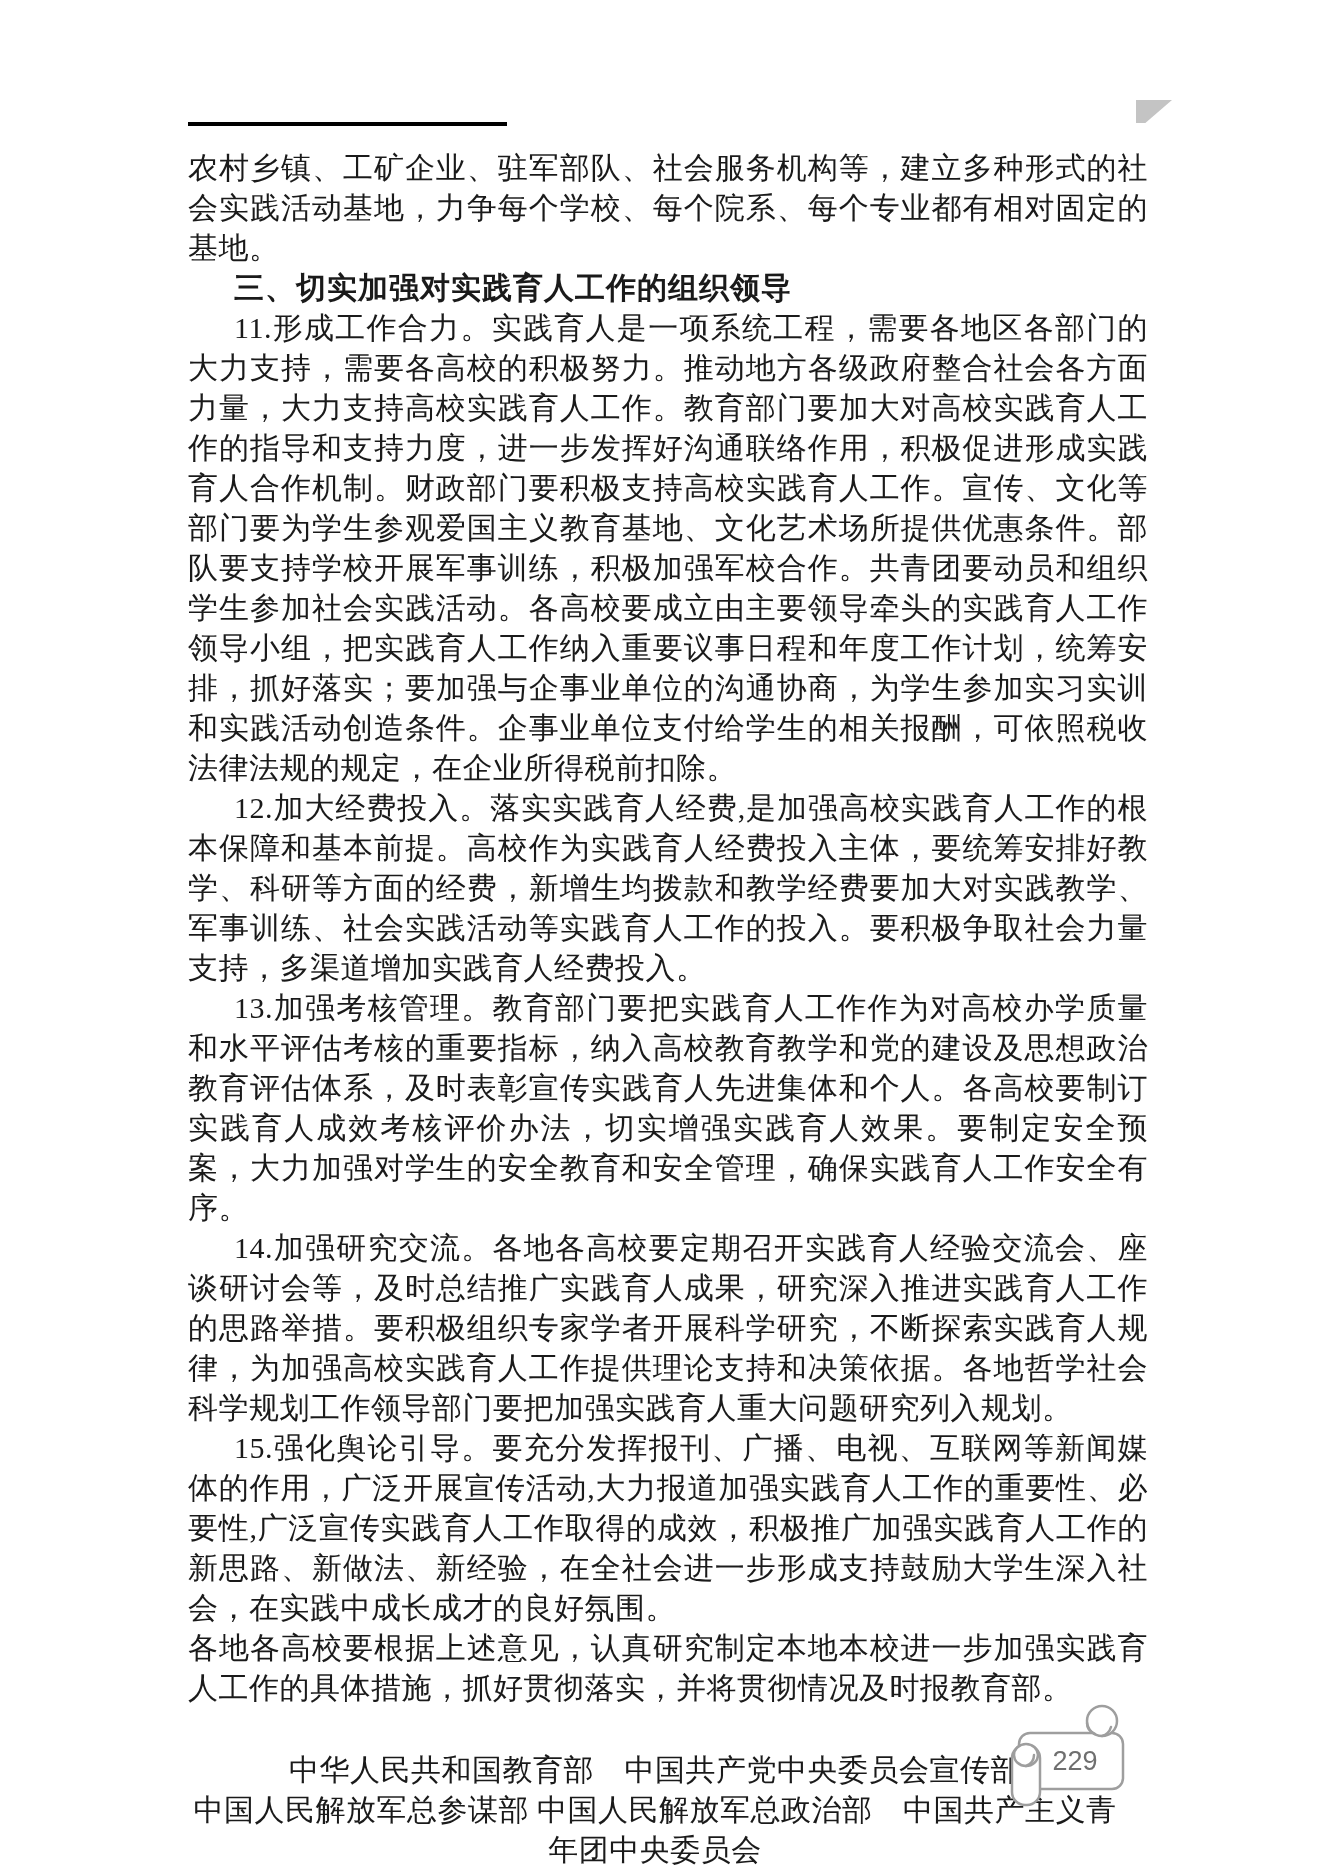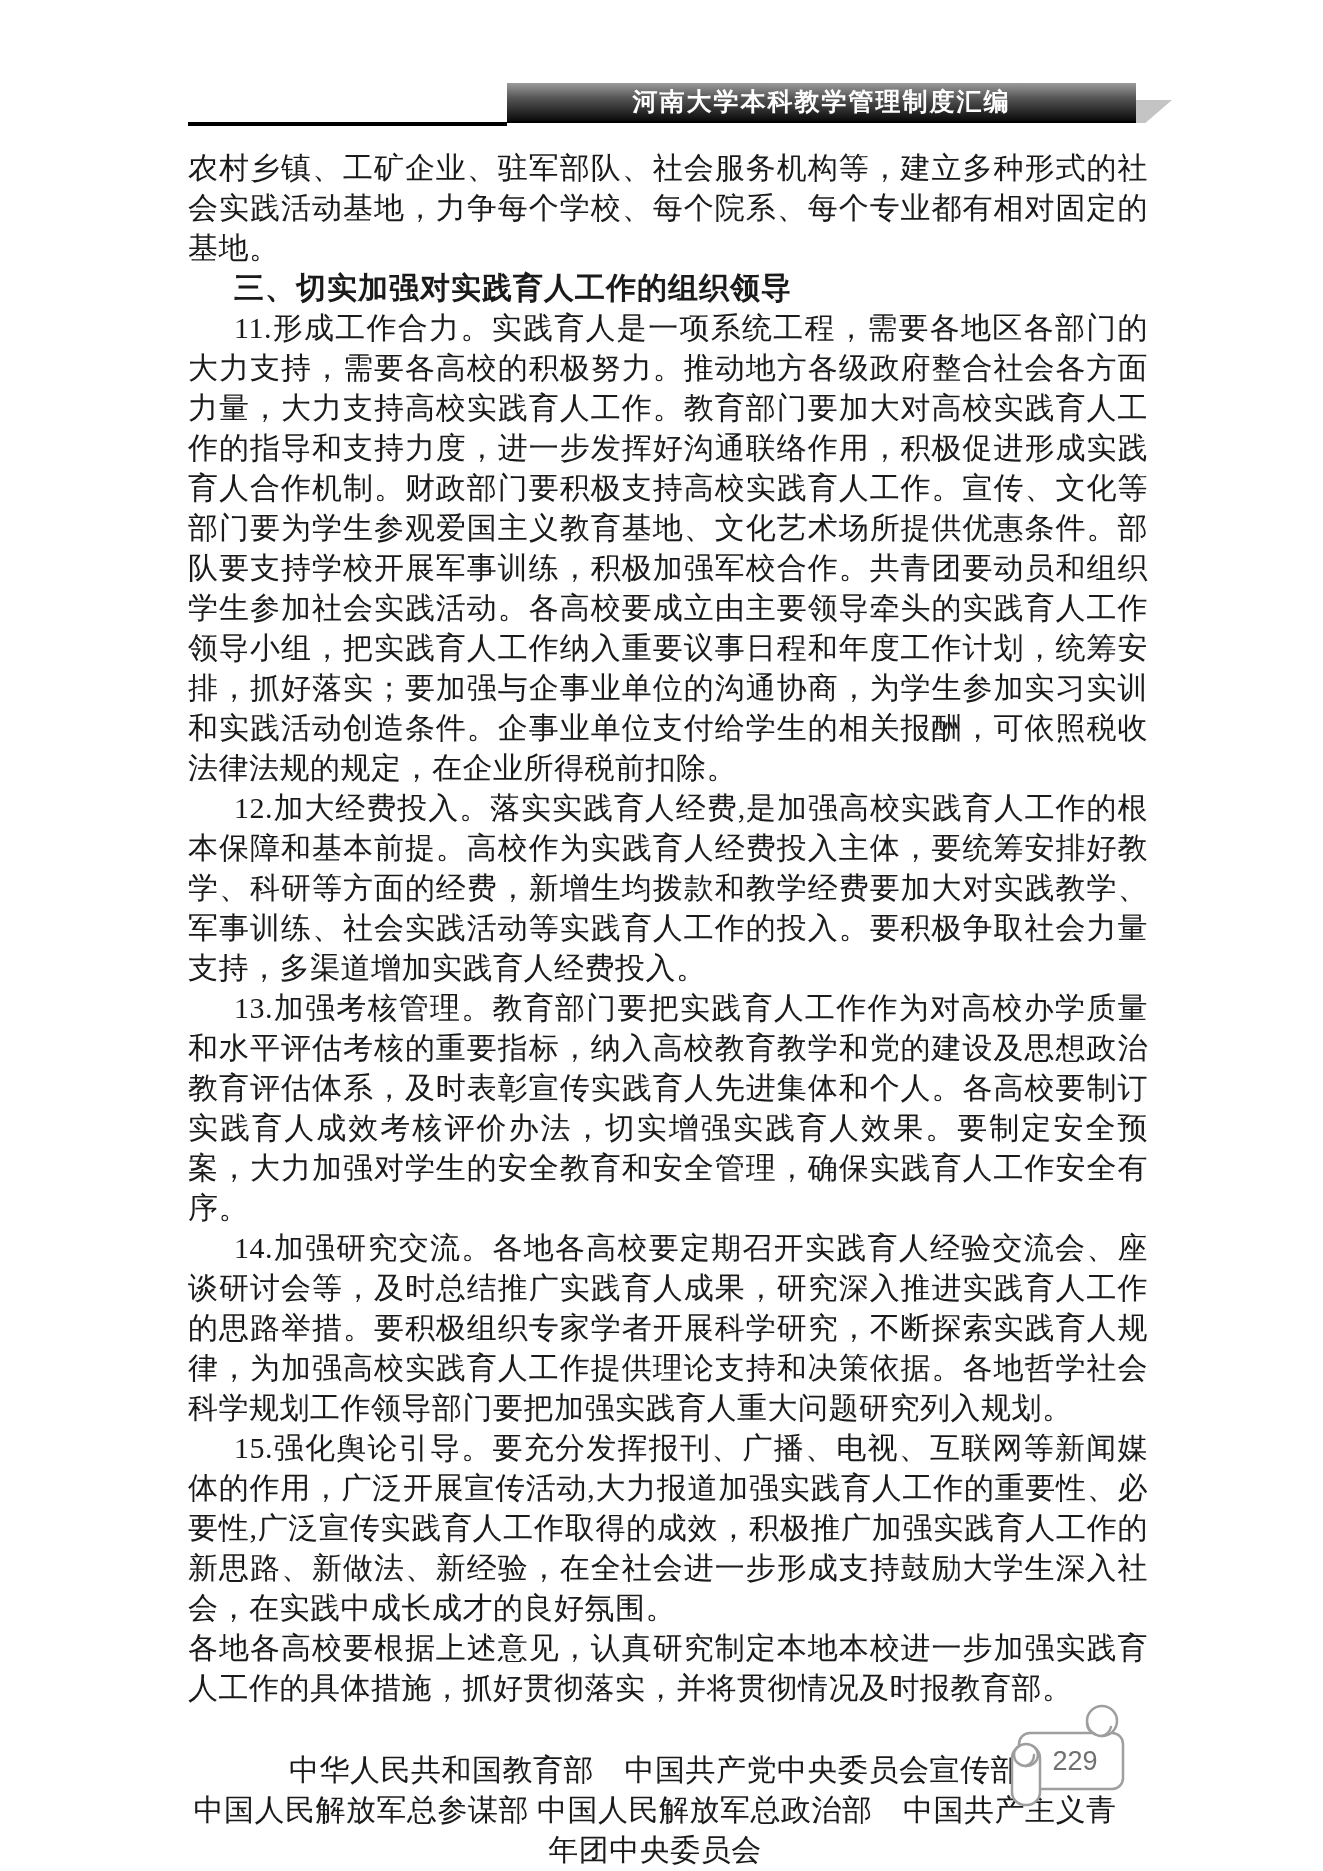--- a/index.html
+++ b/index.html
@@ -63,23 +63,20 @@
     font-family:"Liberation Sans","DejaVu Sans",sans-serif;
     font-size:27px;fill:#6f6f6f;
   }
 </style>
 </head>
 <body>
 
 <div class="page">
 
   <div class="header-rule"></div>
-  <div class="header-band">
-    <span class="header-title">河南大学本科教学管理制度汇编</span>
-  </div>
   <div class="header-arrow"></div>
 
   <div class="doc-body">
     <p>农村乡镇、工矿企业、驻军部队、社会服务机构等，建立多种形式的社会实践活动基地，力争每个学校、每个院系、每个专业都有相对固定的基地。</p>
     <p class="section-heading">三、切实加强对实践育人工作的组织领导</p>
     <p class="para-indent">11.形成工作合力。实践育人是一项系统工程，需要各地区各部门的大力支持，需要各高校的积极努力。推动地方各级政府整合社会各方面力量，大力支持高校实践育人工作。教育部门要加大对高校实践育人工作的指导和支持力度，进一步发挥好沟通联络作用，积极促进形成实践育人合作机制。财政部门要积极支持高校实践育人工作。宣传、文化等部门要为学生参观爱国主义教育基地、文化艺术场所提供优惠条件。部队要支持学校开展军事训练，积极加强军校合作。共青团要动员和组织学生参加社会实践活动。各高校要成立由主要领导牵头的实践育人工作领导小组，把实践育人工作纳入重要议事日程和年度工作计划，统筹安排，抓好落实；要加强与企事业单位的沟通协商，为学生参加实习实训和实践活动创造条件。企事业单位支付给学生的相关报酬，可依照税收法律法规的规定，在企业所得税前扣除。</p>
     <p class="para-indent">12.加大经费投入。落实实践育人经费,是加强高校实践育人工作的根本保障和基本前提。高校作为实践育人经费投入主体，要统筹安排好教学、科研等方面的经费，新增生均拨款和教学经费要加大对实践教学、军事训练、社会实践活动等实践育人工作的投入。要积极争取社会力量支持，多渠道增加实践育人经费投入。</p>
     <p class="para-indent">13.加强考核管理。教育部门要把实践育人工作作为对高校办学质量和水平评估考核的重要指标，纳入高校教育教学和党的建设及思想政治教育评估体系，及时表彰宣传实践育人先进集体和个人。各高校要制订实践育人成效考核评价办法，切实增强实践育人效果。要制定安全预案，大力加强对学生的安全教育和安全管理，确保实践育人工作安全有序。</p>
     <p class="para-indent">14.加强研究交流。各地各高校要定期召开实践育人经验交流会、座谈研讨会等，及时总结推广实践育人成果，研究深入推进实践育人工作的思路举措。要积极组织专家学者开展科学研究，不断探索实践育人规律，为加强高校实践育人工作提供理论支持和决策依据。各地哲学社会科学规划工作领导部门要把加强实践育人重大问题研究列入规划。</p>
     <p class="para-indent">15.强化舆论引导。要充分发挥报刊、广播、电视、互联网等新闻媒体的作用，广泛开展宣传活动,大力报道加强实践育人工作的重要性、必要性,广泛宣传实践育人工作取得的成效，积极推广加强实践育人工作的新思路、新做法、新经验，在全社会进一步形成支持鼓励大学生深入社会，在实践中成长成才的良好氛围。</p>

